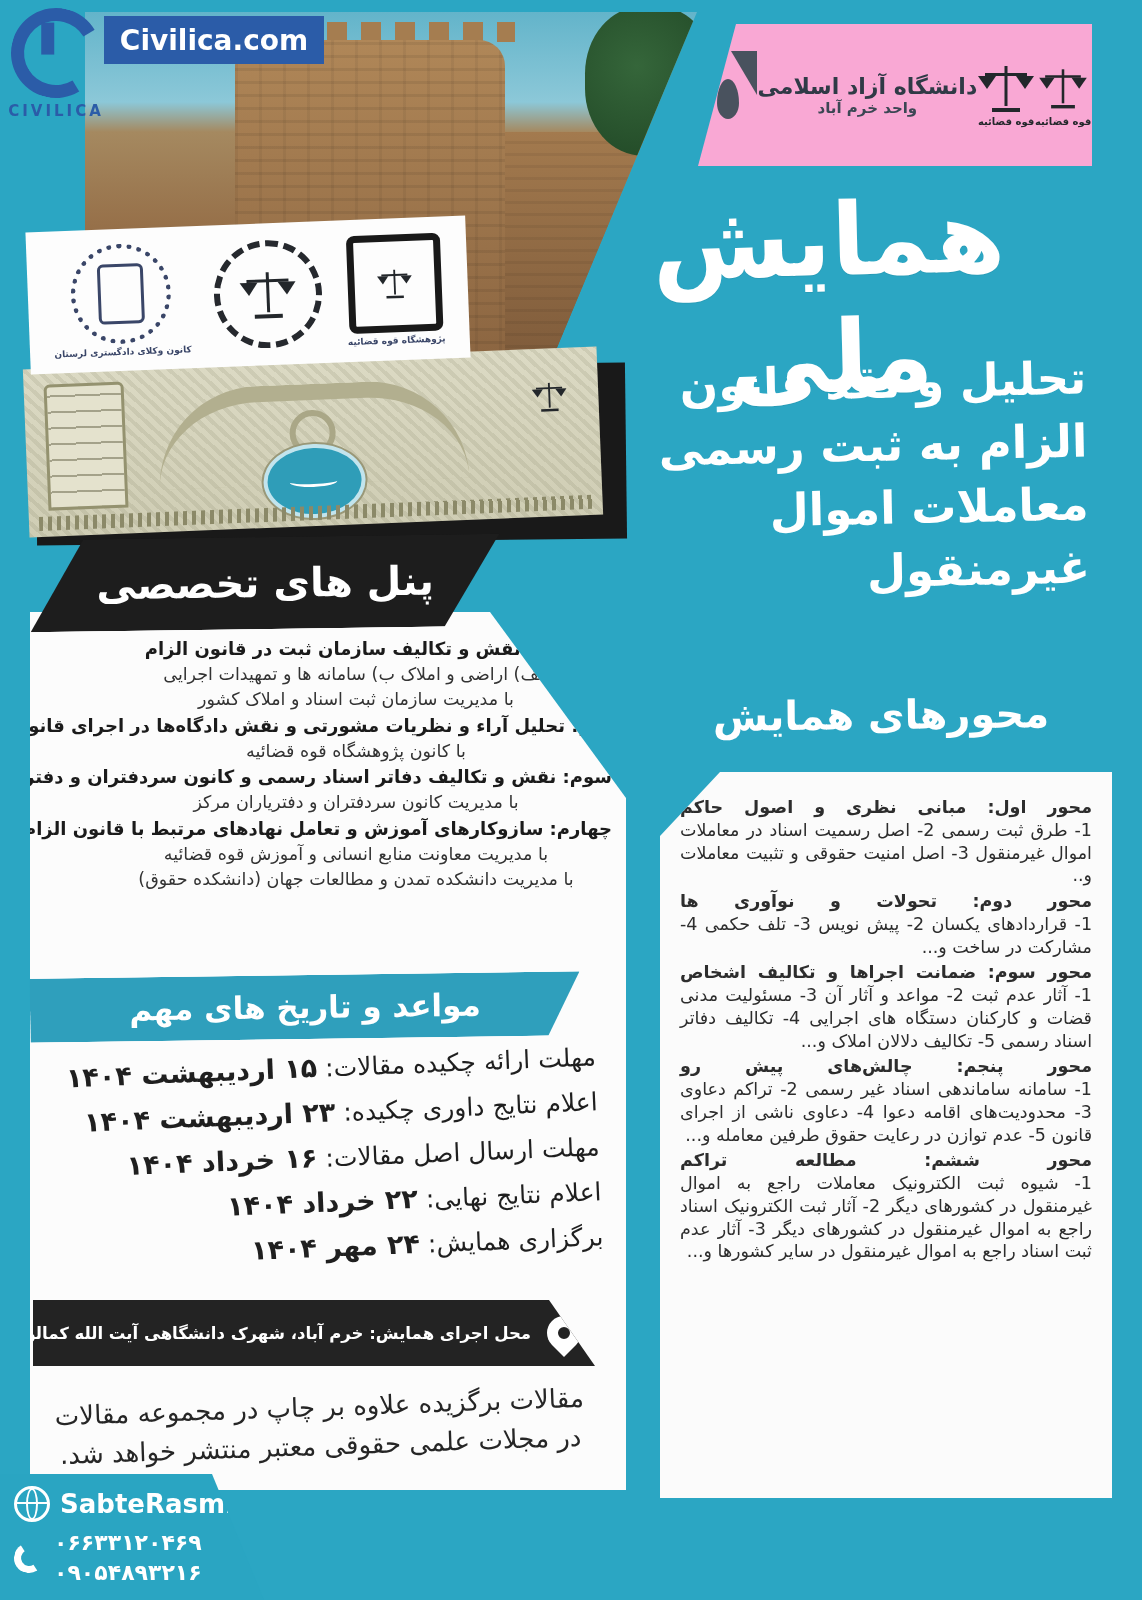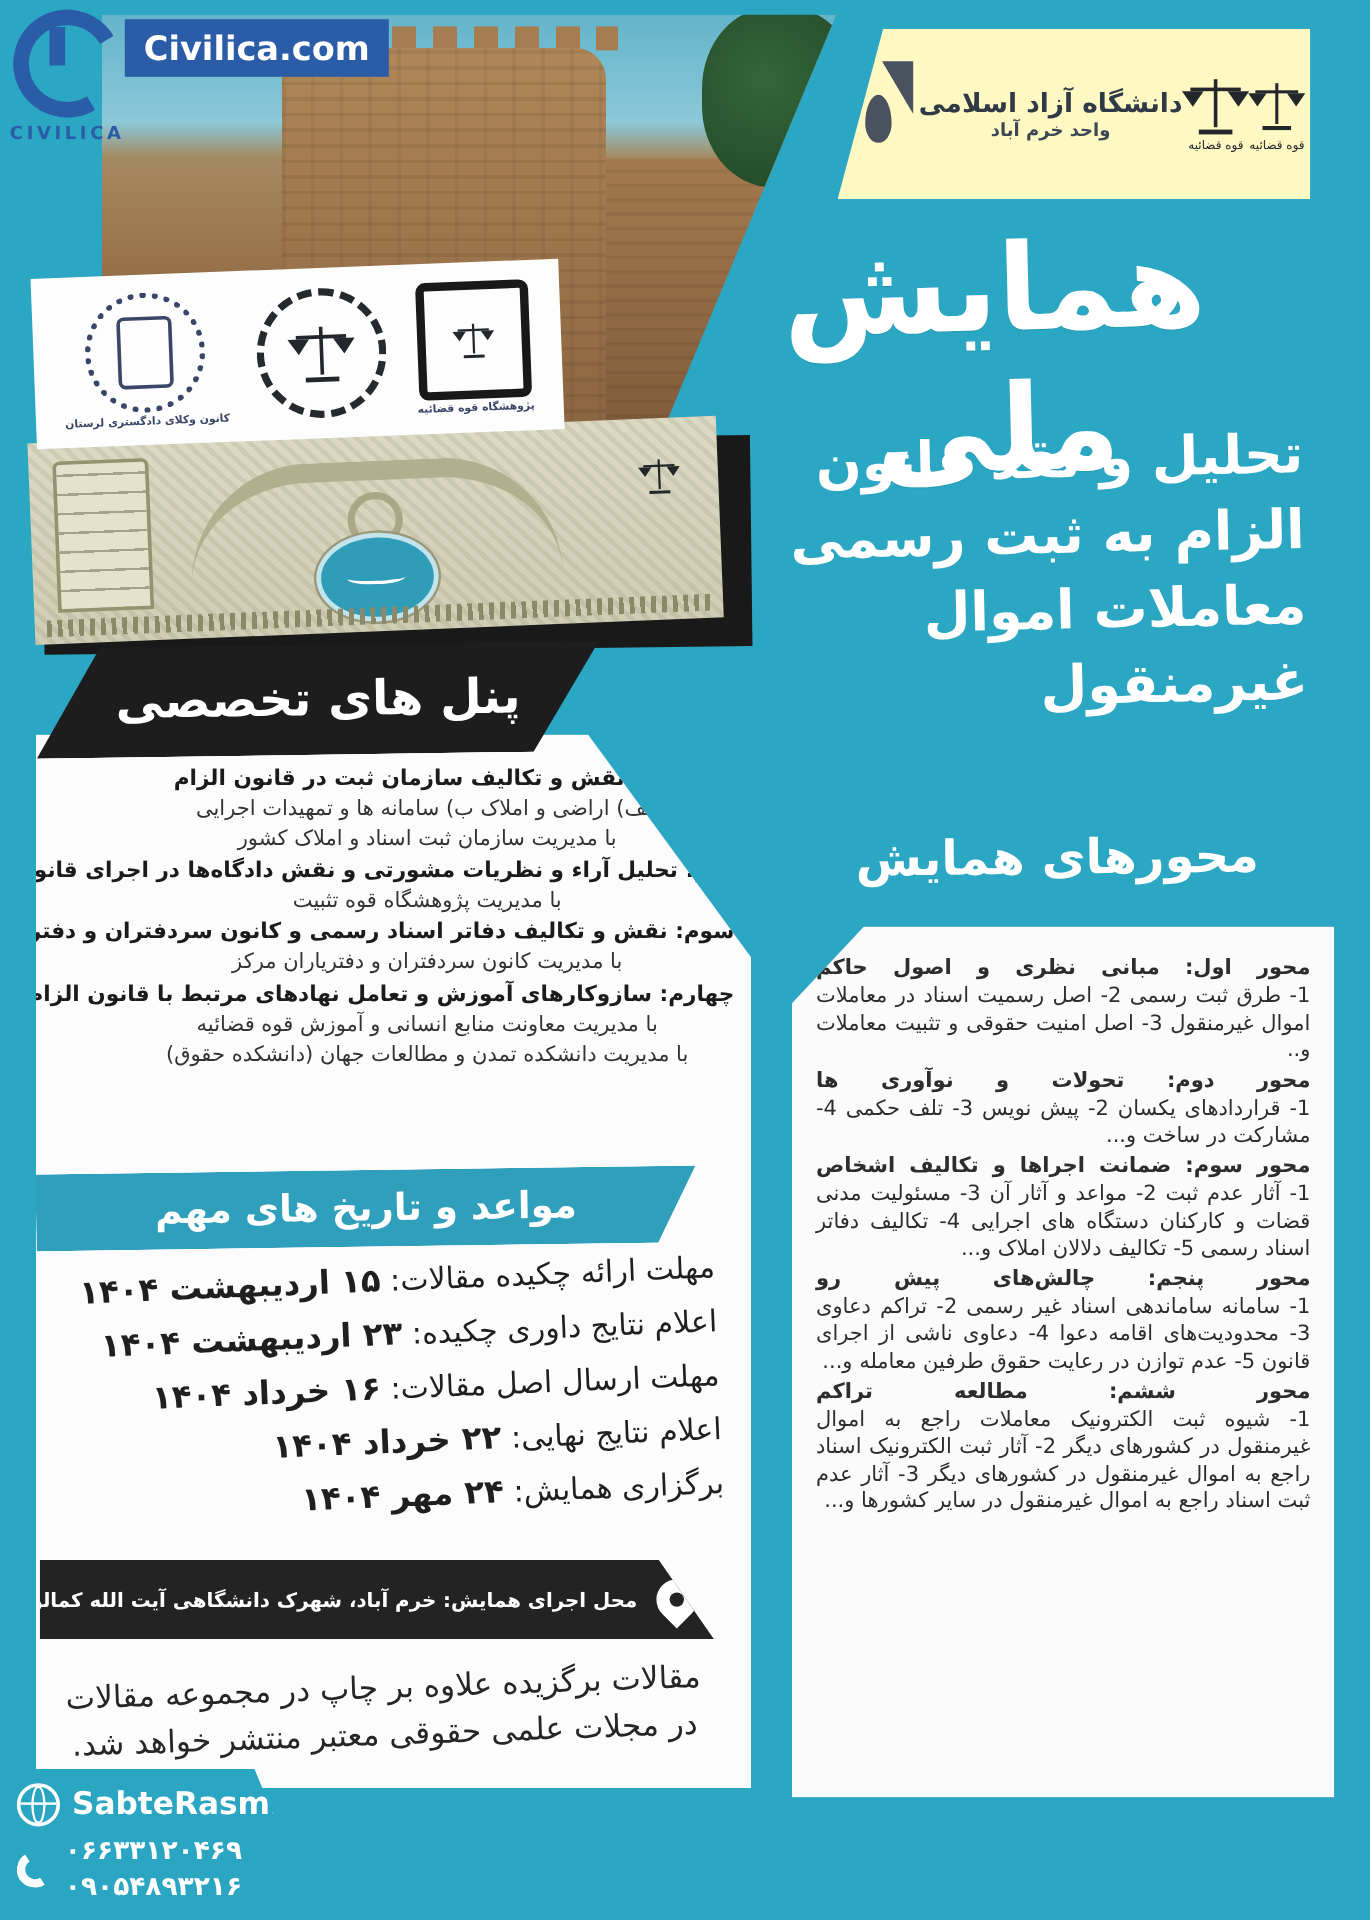--- a/index.html
+++ b/index.html
@@ -25,41 +25,41 @@
   
   .civ{position:absolute;left:8px;top:8px;width:96px;text-align:center;color:#2b5ca8;}
   .cmark{position:relative;width:64px;height:64px;margin:0 auto;border:13px solid #2b5ca8;border-radius:50%;
     border-right-color:transparent;transform:rotate(14deg);}
   .cmark .bar{position:absolute;left:14px;top:4px;width:13px;height:32px;background:#2b5ca8;transform:rotate(-14deg);}
   .ctext{font-size:15px;font-weight:bold;letter-spacing:3px;margin-top:4px;}
   .civbox{position:absolute;left:104px;top:16px;width:220px;height:48px;background:#2b5ca8;
     color:#fff;font-weight:bold;font-size:28px;display:flex;align-items:center;justify-content:center;}
 
   
-  .hdr{position:absolute;left:698px;top:24px;width:394px;height:142px;background:#fef9c3;
+  .hdr{position:absolute;left:698px;top:24px;width:394px;height:142px;background:#f9a8d4;
     clip-path:polygon(38px 0,394px 0,394px 142px,0 142px);
     display:flex;flex-direction:row-reverse;align-items:center;justify-content:space-evenly;
     direction:rtl;color:#2f3a46;}
   .azad{position:relative;width:58px;height:100px;}
   .azad .wingL,.azad .wingR{position:absolute;top:6px;width:0;height:0;border-style:solid;}
   .azad .wingL{left:0;border-width:44px 26px 0 0;border-color:#49525e transparent transparent transparent;}
   .azad .wingR{right:0;border-width:44px 0 0 26px;border-color:#49525e transparent transparent transparent;}
   .azad .body{position:absolute;left:50%;top:34px;transform:translateX(-50%);width:22px;height:40px;
     background:#49525e;border-radius:50% 50% 50% 50%/60% 60% 40% 40%;}
   .hdr .uni{text-align:center;}
   .uni-name{font-size:22px;font-weight:bold;}
   .uni-branch{font-size:15px;font-weight:bold;color:#3c4754;}
   .scwrap{text-align:center;}
   .sc{display:inline-block;position:relative;width:46px;height:48px;}
   .sc::before{content:"";position:absolute;left:50%;top:2px;width:3px;height:40px;background:#23272b;transform:translateX(-50%);}
   .sc::after{content:"";position:absolute;left:2px;right:2px;top:9px;height:3px;background:#23272b;}
   .sc .pan{position:absolute;top:12px;width:0;height:0;border-left:9px solid transparent;border-right:9px solid transparent;border-top:13px solid #23272b;}
   .sc .pan.l{left:-5px}.sc .pan.r{right:-5px}
   .sc .base{position:absolute;bottom:0;left:50%;transform:translateX(-50%);width:28px;height:4px;background:#23272b;}
-  .sc-cap{font-size:10px;font-weight:normal;color:#23272b;margin-top:0;}
+  .sc-cap{font-size:10px;font-weight:bold;color:#23272b;margin-top:0;}
 
   
   .title{position:absolute;left:560px;top:182px;width:540px;text-align:center;color:#fff;
     font-size:100px;font-weight:800;transform:rotate(-1.4deg);text-shadow:0 1px 0 rgba(0,0,0,.06);}
   .subtitle{position:absolute;left:560px;top:352px;width:528px;text-align:right;direction:rtl;color:#fff;
     font-size:45px;font-weight:800;line-height:1.4;transform:rotate(-1.2deg);}
 
   
   .orgs{position:absolute;left:28px;top:224px;width:440px;height:142px;background:#fdfdfd;
     transform:rotate(-2.2deg);display:flex;flex-direction:row-reverse;align-items:center;justify-content:space-evenly;direction:rtl;}
@@ -250,21 +250,21 @@
   </div>
 
   <div class="topics-head">محورهای همایش</div>
 
   <div class="left-col">
     <div class="panels">
       <div class="p-bold">اول: نقش و تکالیف سازمان ثبت در قانون الزام</div>
       <div class="p-line">الف) اراضی و املاک ب) سامانه ها و تمهیدات اجرایی</div>
       <div class="p-line">با مدیریت سازمان ثبت اسناد و املاک کشور</div>
       <div class="p-bold">دوم: تحلیل آراء و نظریات مشورتی و نقش دادگاه‌ها در اجرای قانون الزام</div>
-      <div class="p-line">با مدیریت پژوهشگاه قوه تثبیت</div>
+      <div class="p-line">با کانون پژوهشگاه قوه قضائیه</div>
       <div class="p-bold">سوم: نقش و تکالیف دفاتر اسناد رسمی و کانون سردفتران و دفتریاران</div>
       <div class="p-line">با مدیریت کانون سردفتران و دفتریاران مرکز</div>
       <div class="p-bold">چهارم: سازوکارهای آموزش و تعامل نهادهای مرتبط با قانون الزام</div>
       <div class="p-line">با مدیریت معاونت منابع انسانی و آموزش قوه قضائیه</div>
       <div class="p-line">با مدیریت دانشکده تمدن و مطالعات جهان (دانشکده حقوق)</div>
     </div>
   </div>
 
   <div class="band-panels">پنل های تخصصی</div>
 

